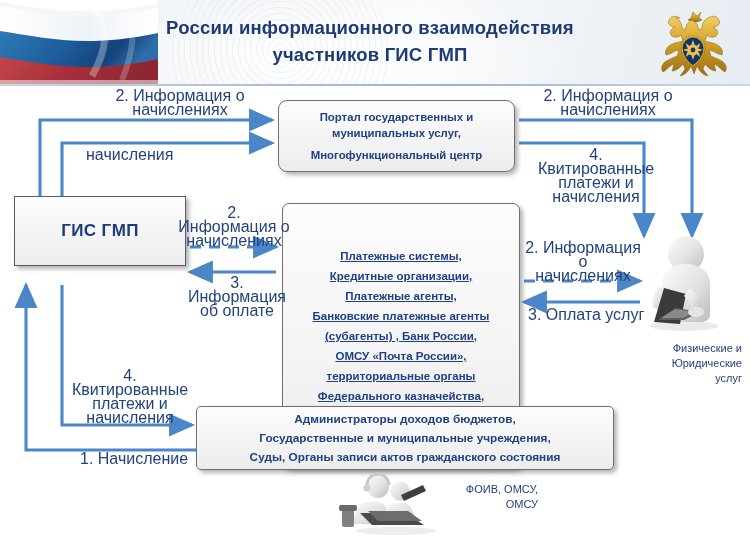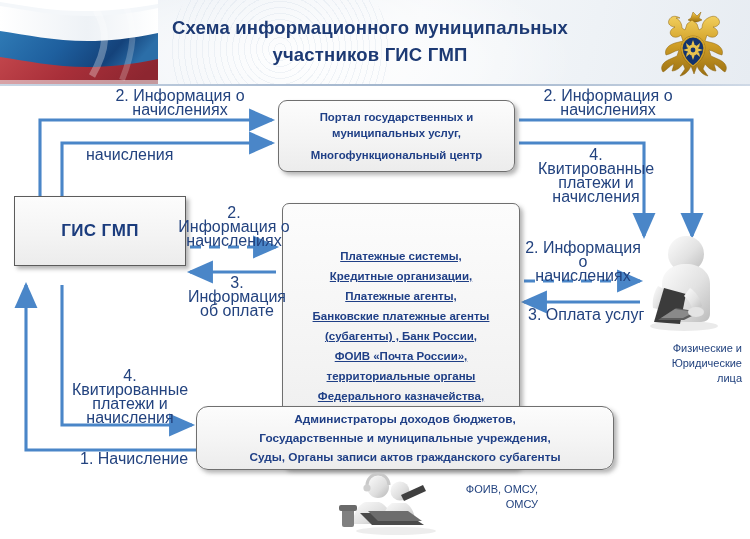--- a/index.html
+++ b/index.html
@@ -38,21 +38,21 @@
   #box-gisgmp{left:14px;top:110px;width:172px;height:70px;border-color:#5c5c5c;}
   #box-gisgmp .ttl{color:#1b3c7d;font-size:17px;font-weight:bold;letter-spacing:.4px;}
 
   #box-portal{left:278px;top:14px;width:237px;height:72px;border-radius:9px;}
   #box-portal .ln{font-size:11.4px;}
   #box-portal .gap{height:5px;}
 
   #box-payment{left:282px;top:117px;width:238px;height:266px;border-radius:7px;}
   #box-payment .ln{font-size:11.5px;line-height:20px;text-decoration:underline;}
 
-  #box-admin{left:196px;top:320px;width:418px;height:64px;border-radius:12px;}
+  #box-admin{left:196px;top:320px;width:418px;height:64px;border-radius:5px;}
   #box-admin .ln{font-size:11.8px;line-height:19px;}
 
   
   .lbl{position:absolute;color:#23437f;font-size:16px;line-height:14px;text-align:center;}
   .lbl.left{text-align:left;}
 
   
   .fig{position:absolute;}
   .caption{position:absolute;color:#23437f;font-size:11px;line-height:15px;text-align:right;}
 </style>
@@ -90,21 +90,21 @@
         <path d="M0 6 C42 12 84 24 158 8 L158 34 C84 50 42 38 0 32 Z" fill="url(#wg)"></path>
         <path d="M0 31 C42 37 84 49 158 33 L158 60 C84 76 42 64 0 58 Z" fill="url(#bg1)"></path>
         <path d="M0 57 C42 63 84 75 158 59 L158 86 L0 86 Z" fill="url(#rg1)"></path>
         <path d="M96 10 C108 30 108 48 92 76" stroke="rgba(255,255,255,.30)" stroke-width="7" fill="none"></path>
         <path d="M126 6 C136 28 134 50 122 80" stroke="rgba(255,255,255,.22)" stroke-width="6" fill="none"></path>
         <rect x="0" y="80" width="158" height="6" fill="#f2f5f8" opacity=".55"></rect>
       </svg>
     </div>
 
     <div class="hdr-title">
-      <div>Схема информационного муниципальных</div>
+      <div>России информационного взаимодействия</div>
       <div>участников ГИС ГМП</div>
     </div>
 
     <div class="emblem">
       <svg width="86" height="74" viewBox="0 0 86 74">
         <defs>
           <linearGradient id="gold" x1="0" y1="0" x2="0" y2="1">
             <stop offset="0" stop-color="#f2cf5e"></stop>
               <stop offset=".45" stop-color="#d2a128"></stop>
             <stop offset="1" stop-color="#9a6f12"></stop>
@@ -173,32 +173,32 @@
       </div>
     </div>
 
     <div class="box" id="box-payment">
       <div class="inner">
         <div class="ln">Платежные системы,</div>
         <div class="ln">Кредитные организации,</div>
         <div class="ln">Платежные агенты,</div>
         <div class="ln">Банковские платежные агенты</div>
         <div class="ln">(субагенты) , Банк России,</div>
-        <div class="ln">ФОИВ «Почта России»,</div>
+        <div class="ln">ОМСУ «Почта России»,</div>
         <div class="ln">территориальные органы</div>
         <div class="ln">Федерального казначейства,</div>
         <div class="ln">финансовые органы</div>
       </div>
     </div>
 
     <div class="box" id="box-admin">
       <div class="inner">
         <div class="ln">Администраторы доходов бюджетов,</div>
         <div class="ln">Государственные и муниципальные учреждения,</div>
-        <div class="ln">Суды, Органы записи актов гражданского субагенты</div>
+        <div class="ln">Суды, Органы записи актов гражданского состояния</div>
       </div>
     </div>
 
     <div class="lbl" style="left:100px;top:3px;width:160px;">
         <div>2. Информация о</div>
         <div>начислениях</div>
       </div>
 
     <div class="lbl left" style="left:86px;top:62px;width:190px;">
         <div>начисления</div>
@@ -256,21 +256,21 @@
         <path d="M26 96 l10-34 22 6 -6 30z" fill="#3b3b3b"></path>
         <path d="M30 94 l26 0 16 -8 -24 -4z" fill="#5e5e5e"></path>
         <path d="M33 92 l22 0 12 -6 -20 -3z" fill="#8a8a8a"></path>
         <path d="M62 62 c6 4 10 10 12 18 l-9 5 c-2-7-5-12-9-15z" fill="url(#pg)"></path>
         <ellipse cx="68" cy="86" rx="8" ry="5" fill="#e4e4e4"></ellipse>
       </svg>
     </div>
     <div class="caption" style="left:618px;top:255px;width:124px;">
         <div>Физические и</div>
         <div>Юридические</div>
-        <div>лица</div>
+        <div>услуг</div>
       </div>
 
     <div class="fig" style="left:338px;top:385px;width:112px;height:66px;">
       <svg width="112" height="66" viewBox="0 0 112 66">
         <defs>
           <linearGradient id="pg2" x1="0" y1="0" x2="1" y2="1">
             <stop offset="0" stop-color="#fcfcfc"></stop>
               <stop offset=".6" stop-color="#dedede"></stop>
             <stop offset="1" stop-color="#b6b6b6"></stop>
           </linearGradient>

